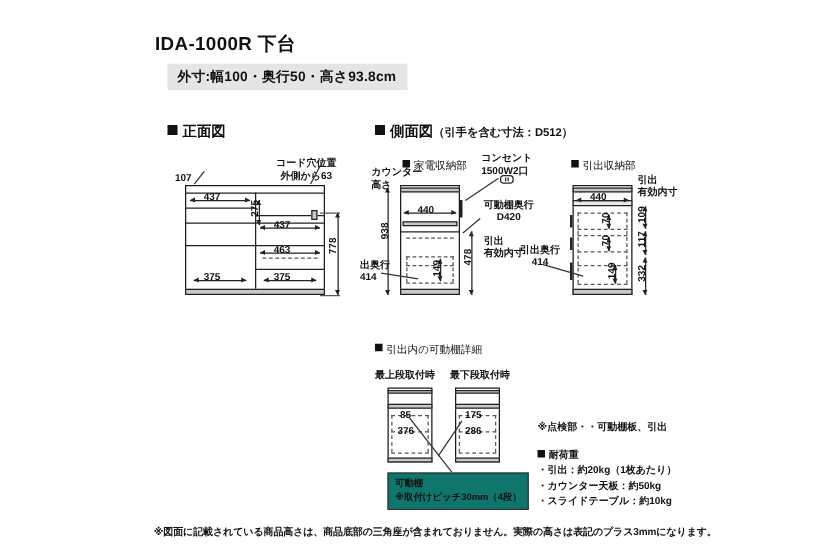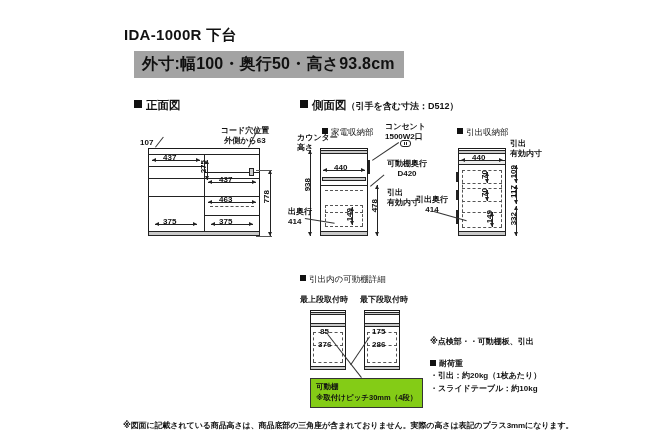--- a/index.html
+++ b/index.html
@@ -13,22 +13,22 @@
     -webkit-font-smoothing:antialiased;
   }
   
   #page-title{
     position:absolute;left:124px;top:26px;
     font-size:15px;font-weight:700;letter-spacing:.3px;color:#111;
     white-space:nowrap;
   }
   #dim-banner{
     position:absolute;left:134px;top:51px;
-    background:#a3a3a3;color:#111;
-    font-size:16px;font-weight:700;
+    background:#e5e5e5;color:#111;
+    font-size:11px;font-weight:700;
     padding:3px 9px 3px 8px;
     white-space:nowrap;letter-spacing:.2px;
   }
   
   .sec-head{position:absolute;font-size:11.5px;font-weight:700;color:#111;white-space:nowrap;}
   .sec-head .sq{display:inline-block;width:8px;height:8px;background:#111;margin-right:4px;vertical-align:1px;}
   .sec-head .sub{font-size:9px;font-weight:700;}
   .mini-head{position:absolute;font-size:8.5px;font-weight:400;color:#111;white-space:nowrap;}
   .mini-head .sq{display:inline-block;width:6px;height:6px;background:#111;margin-right:3px;vertical-align:1px;}
   
@@ -51,21 +51,21 @@
   .dim::before,.dim::after{content:"";position:absolute;top:-2.5px;width:0;height:0;
       border-top:2.5px solid transparent;border-bottom:2.5px solid transparent;}
   .dim::before{left:0;border-right:4px solid #222;}
   .dim::after{right:0;border-left:4px solid #222;}
   .dimv{position:absolute;width:1px;background:#222;}
   .dimv::before,.dimv::after{content:"";position:absolute;left:-2.5px;width:0;height:0;
       border-left:2.5px solid transparent;border-right:2.5px solid transparent;}
   .dimv::before{top:0;border-bottom:4px solid #222;}
   .dimv::after{bottom:0;border-top:4px solid #222;}
   
-  .notebox{position:absolute;border:1px solid #333;background:#84cc16;
+  .notebox{position:absolute;border:1px solid #333;background:#0f766e;
      font-size:7.5px;line-height:1.45;padding:3px 5px;color:#111;white-space:nowrap;font-weight:600;}
   
   .rtext{position:absolute;font-size:8px;line-height:1.55;color:#111;white-space:nowrap;font-weight:600;}
   .rtext .bhead{font-weight:700;}
   .bullet-list{margin:0;padding:0;list-style:none;}
   .bullet-list li{white-space:nowrap;}
   
   #footnote{position:absolute;left:123px;top:420px;font-size:8px;color:#111;
      white-space:nowrap;font-weight:600;letter-spacing:-.1px;}
   .outlet{position:absolute;width:9px;height:5px;border:1px solid #222;border-radius:3px;background:#fff;}
@@ -303,17 +303,18 @@
 </div>
 
 <div class="rtext" style="left:430px;top:336px;">※点検部・・可動棚板、引出</div>
 
 <div class="rtext" style="left:430px;top:358px;">
   <div>
     <span class="sq" style="display:inline-block;width:6px;height:6px;background:#111;margin-right:3px;"></span><span class="bhead">耐荷重</span>
   </div>
   <ul class="bullet-list">
     <li>・引出：約20kg（1枚あたり）</li>
+    <li>・カウンター天板：約50kg</li>
     <li>・スライドテーブル：約10kg</li>
   </ul>
 </div>
 
 <div id="footnote">※図面に記載されている商品高さは、商品底部の三角座が含まれておりません。実際の高さは表記のプラス3mmになります。</div>
 
 </body></html>

